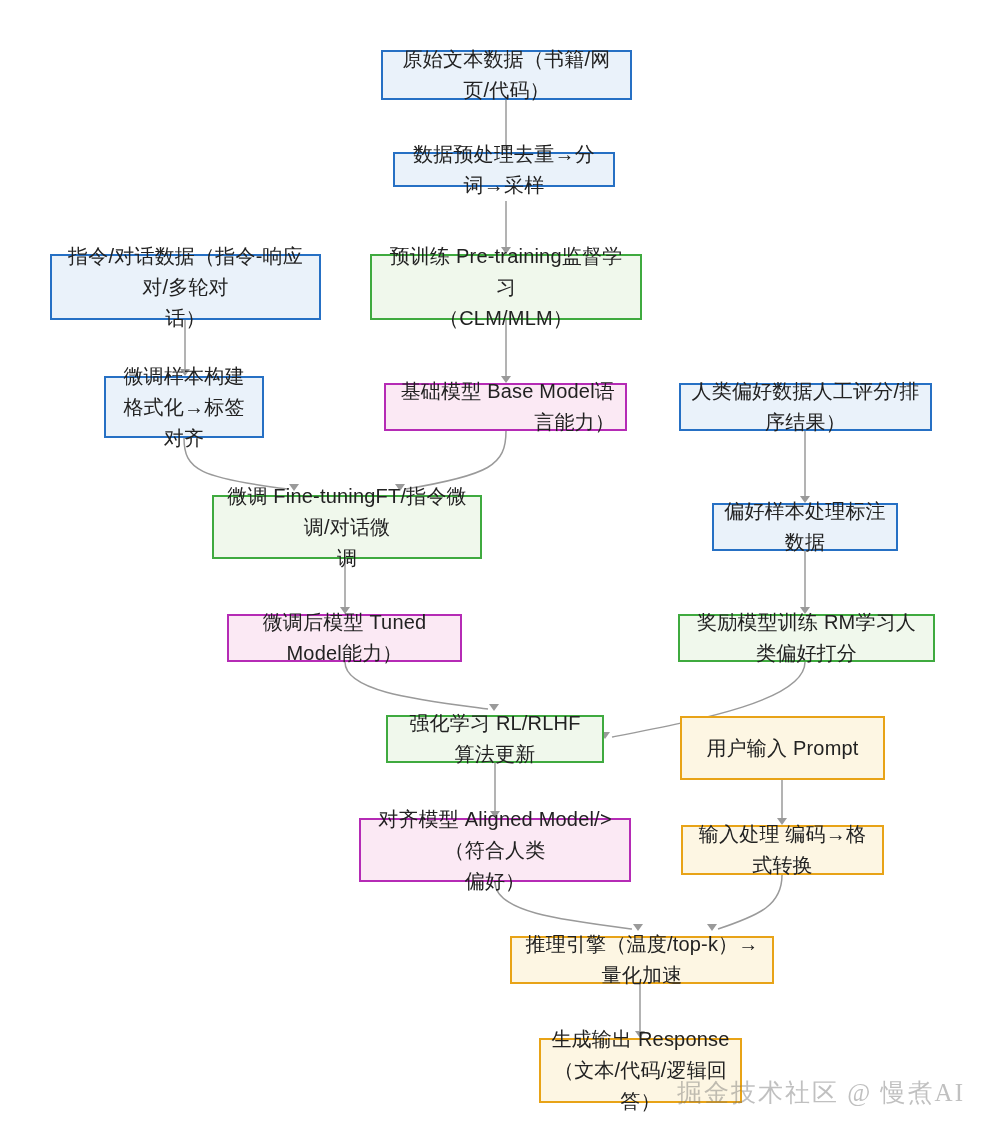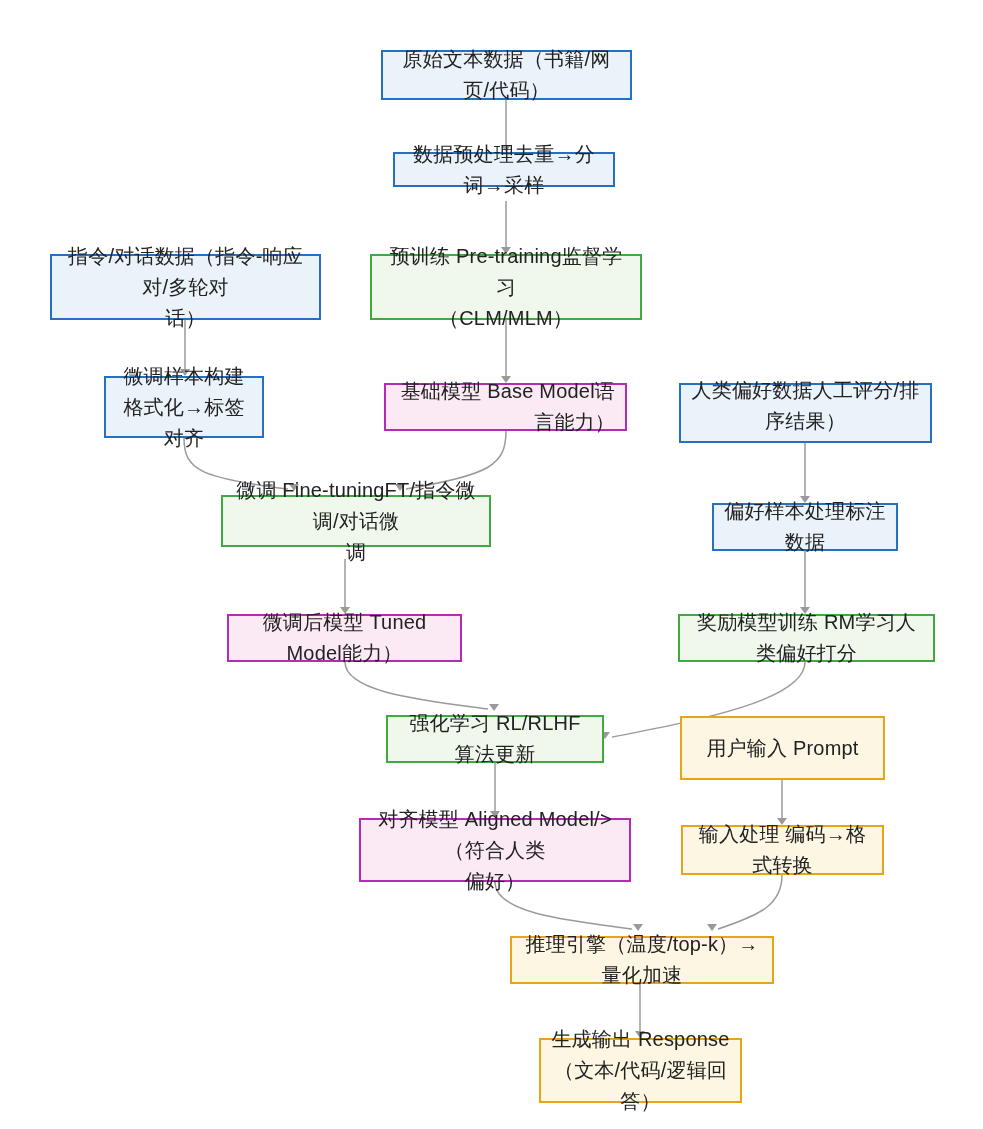--- a/index.html
+++ b/index.html
@@ -138,24 +138,24 @@
         <span class="label">预训练 Pre-training监督学习
 （CLM/MLM）</span>
       </div>
       <div class="node pal-blue" style="left: 104px; top: 376px; width: 160px; height: 62px;">
         <span class="label">微调样本构建
 格式化→标签对齐</span>
       </div>
       <div class="node pal-purple" style="left: 384px; top: 383px; width: 243px; height: 48px; text-align: right;">
         <span class="label">基础模型 Base Model语言能力）</span>
       </div>
-      <div class="node pal-blue" style="left: 679px; top: 383px; width: 253px; height: 60px; align-items: flex-end;">
+      <div class="node pal-blue" style="left: 679px; top: 383px; width: 253px; height: 48px;">
         <span class="label">人类偏好数据人工评分/排序结果）</span>
       </div>
-      <div class="node pal-green" style="left: 221px; top: 495px; width: 270px; height: 52px;">
+      <div class="node pal-green" style="left: 212px; top: 495px; width: 270px; height: 64px;">
         <span class="label">微调 Fine-tuningFT/指令微调/对话微
 调</span>
       </div>
       <div class="node pal-blue" style="left: 712px; top: 503px; width: 186px; height: 48px; text-align: center;">
         <span class="label">偏好样本处理标注数据</span>
       </div>
       <div class="node pal-purple" style="left: 227px; top: 614px; width: 235px; height: 48px;">
         <span class="label">微调后模型 Tuned Model能力）</span>
       </div>
       <div class="node pal-green" style="left: 678px; top: 614px; width: 257px; height: 48px;">
@@ -176,13 +176,14 @@
       </div>
       <div class="node pal-orange" style="left: 510px; top: 936px; width: 264px; height: 48px;">
         <span class="label">推理引擎（温度/top-k）→量化加速</span>
       </div>
       <div class="node pal-orange" style="left: 539px; top: 1038px; width: 203px; height: 65px;">
         <span class="label">生成输出 Response
 （文本/代码/逻辑回答）</span>
       </div>
     </div>
 
+  <div id="watermark">掘金技术社区 @ 慢煮AI</div>
 </div>
 
 </body></html>

